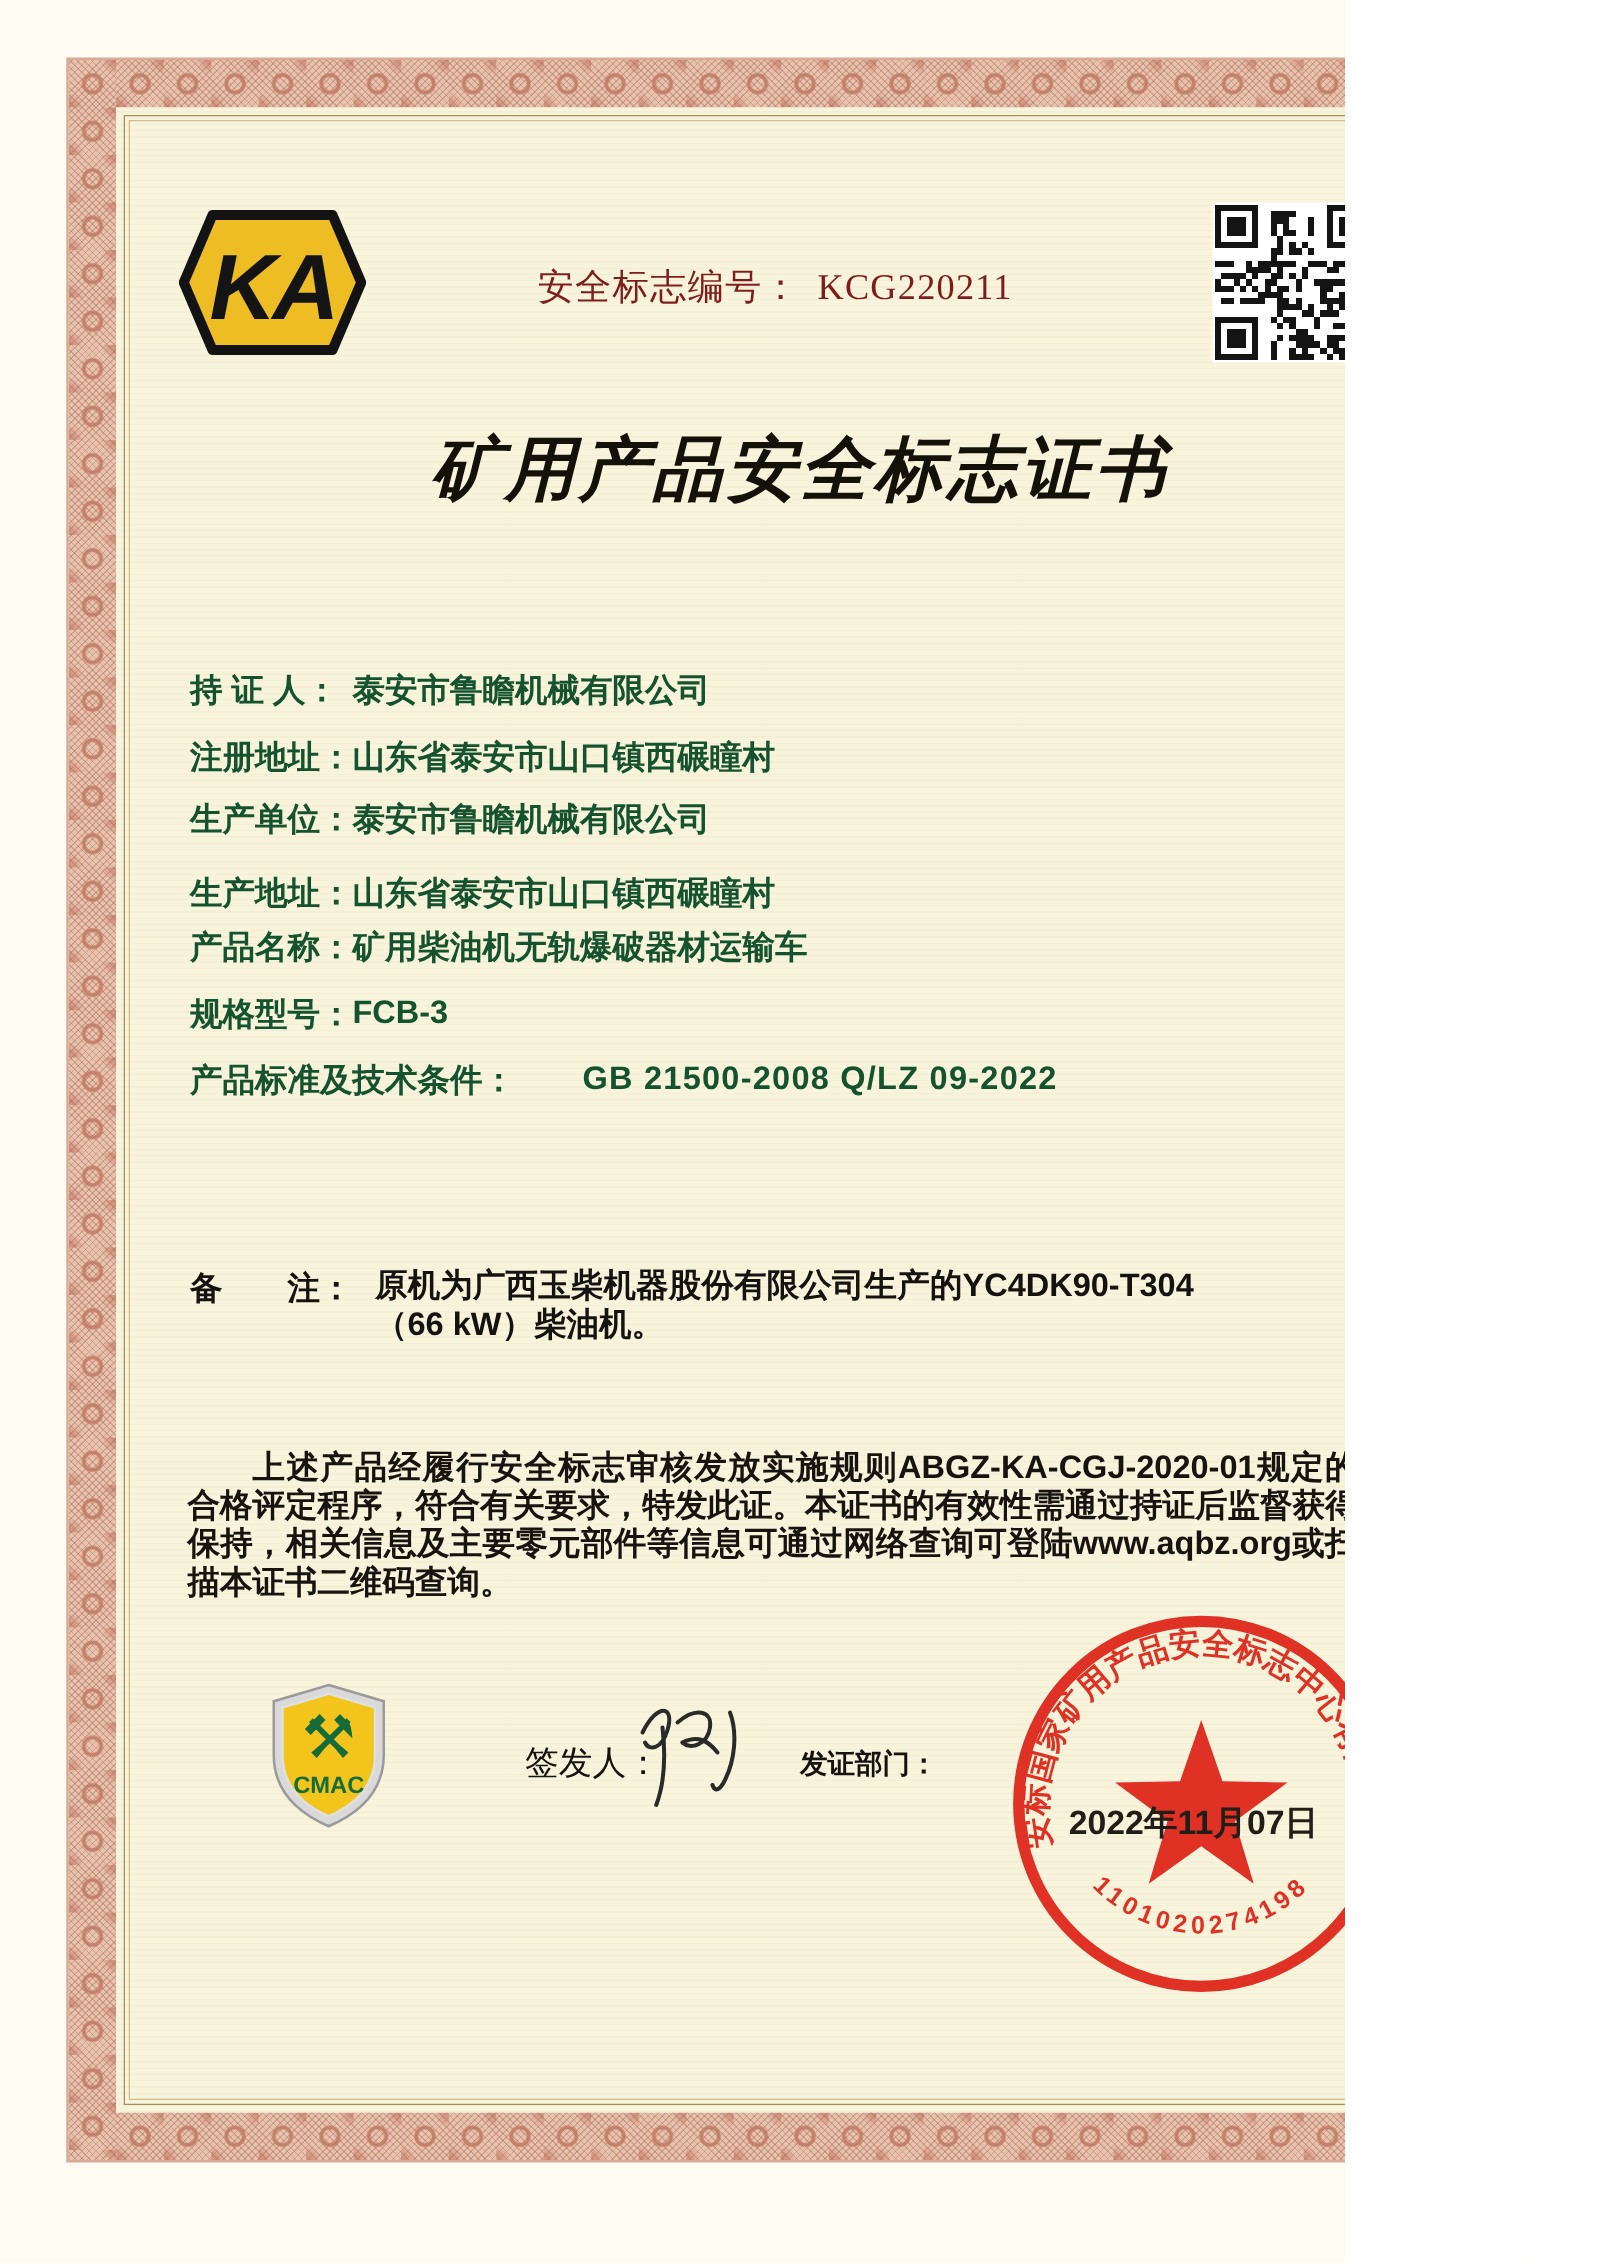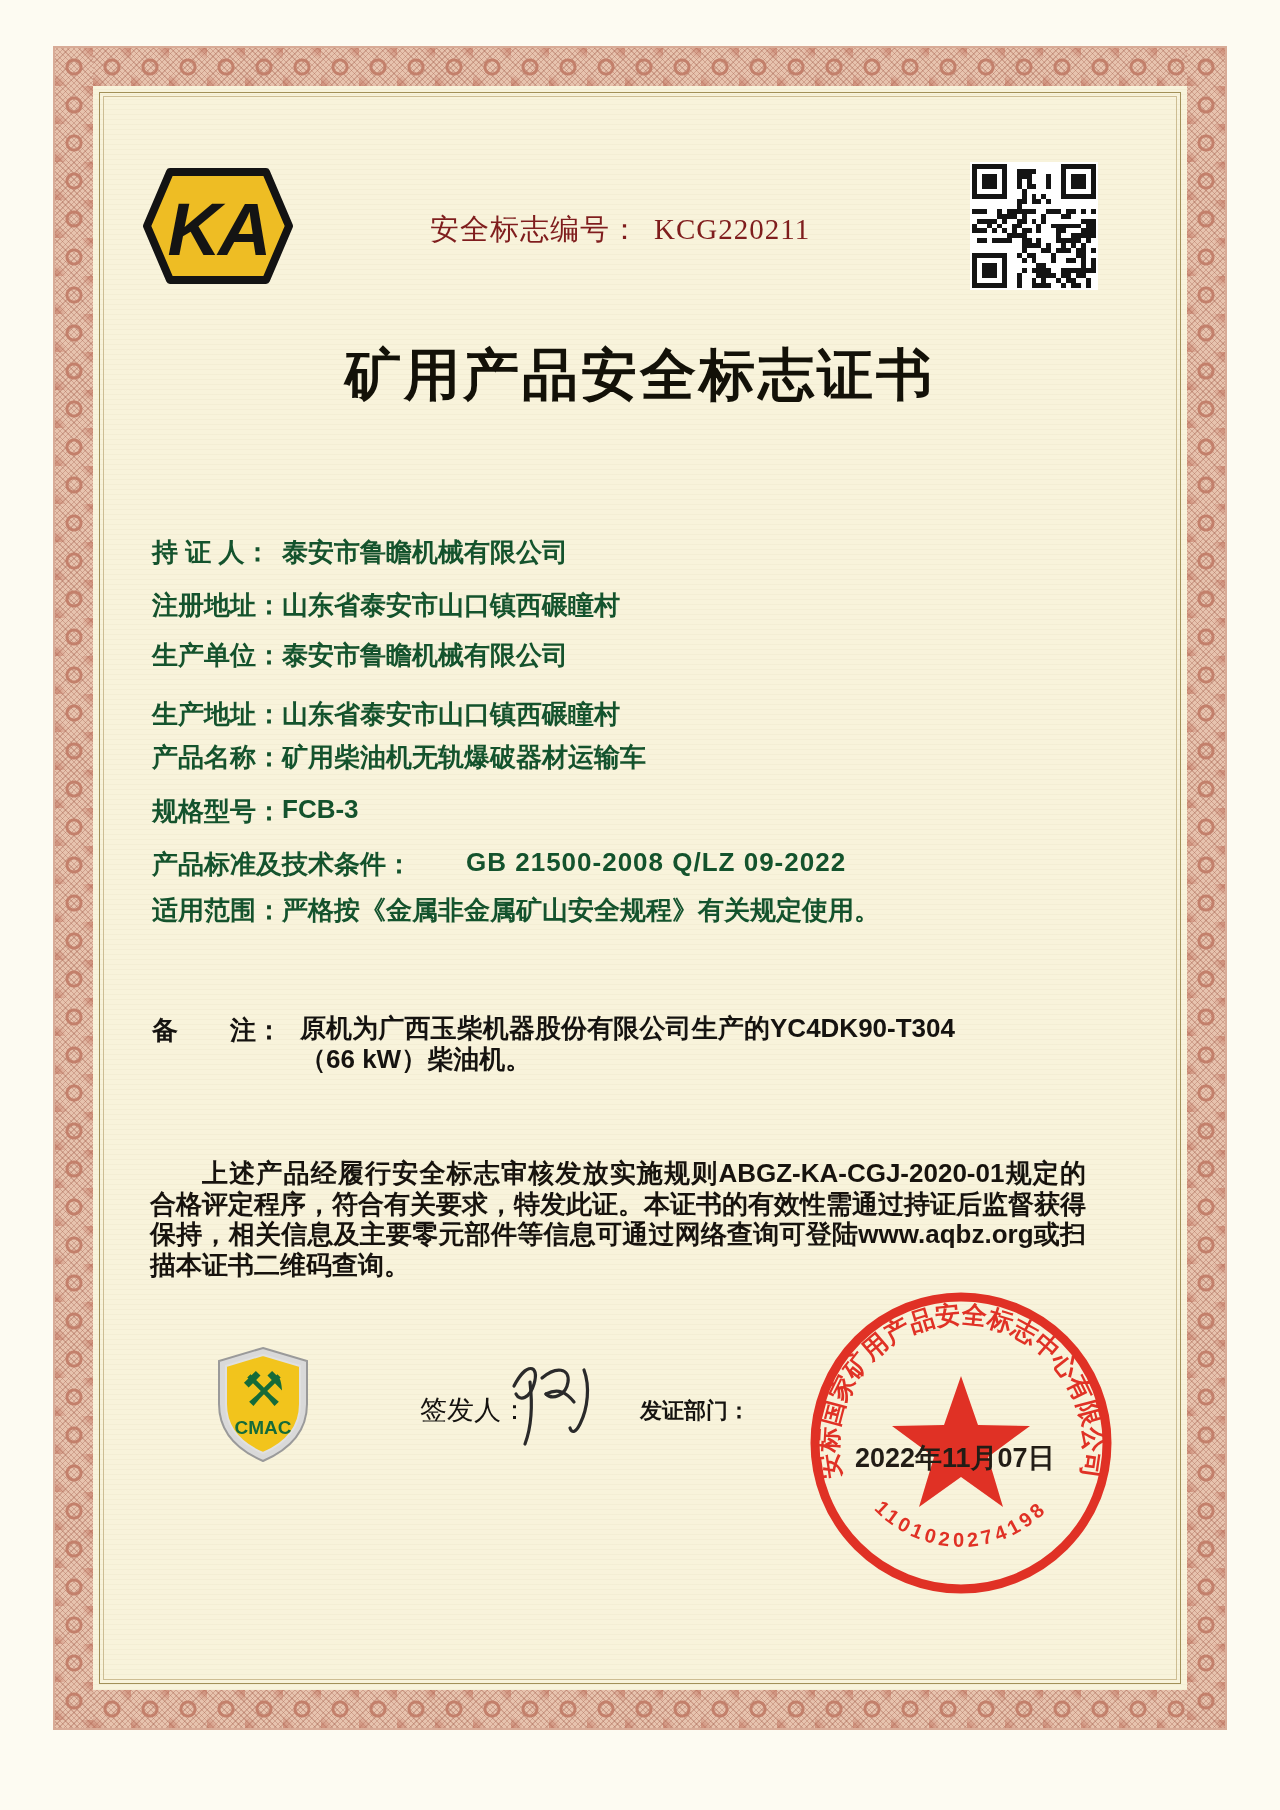--- a/index.html
+++ b/index.html
@@ -1,17 +1,17 @@
 <!DOCTYPE html>
 <html><head>
 <meta charset="utf-8">
 <style>
   html,body{margin:0;padding:0;background:#ffffff;}
   .page{
-    position:relative;width:1280px;height:1810px;overflow:hidden;
+    position:relative;width:1076px;height:1810px;overflow:hidden;
     background:#fdfbf2;
     font-family:"Liberation Sans","DejaVu Sans",sans-serif;
     color:#151310;
   }
   
   .strip{
     position:absolute;
     background-color:#e7c3ae;
     background-image:
       radial-gradient(circle at 50% 50%, rgba(255,255,255,0) 5px, #c3806b 6px, #c3806b 8px, rgba(255,255,255,0) 9px),
@@ -36,21 +36,21 @@
 
   
   .ka-logo{position:absolute;left:143px;top:162px;width:150px;height:128px;}
   .certno{position:absolute;left:430px;top:210px;font-family:"Liberation Serif","DejaVu Serif",serif;font-size:29px;letter-spacing:1px;color:#7f1d1d;}
   .certno .num{margin-left:14px;font-family:"Liberation Serif","DejaVu Serif",serif;}
   .qr{position:absolute;left:970px;top:162px;width:128px;height:128px;background:#ffffff;padding:2px;box-sizing:border-box;}
   .qr svg{width:100%;height:100%;display:block;}
 
   .title{
     position:absolute;left:0;top:338px;width:1280px;text-align:center;
-    font-size:56px;font-weight:900;letter-spacing:3px;color:#131108;
+    font-size:56px;font-weight:900;letter-spacing:3px;color:#131108;font-style:italic;
   }
 
   
   .row{position:absolute;left:152px;width:980px;height:34px;font-size:26px;font-weight:700;color:#14532d;}
   .row .lab{position:absolute;left:0;top:0;white-space:pre;}
   .row .val{position:absolute;left:130px;top:0;white-space:pre;}
   .row.widelab .val{left:314px;letter-spacing:1px;}
   .dates .lab2{position:absolute;left:315px;top:0;}
   .dates .val2{position:absolute;left:432px;top:0;}
   .remark-row{position:absolute;left:152px;top:1013px;width:980px;font-size:26px;font-weight:700;}
@@ -409,24 +409,20 @@
     <span class="val">矿用柴油机无轨爆破器材运输车</span>
   </div>
   <div class="row" style="top:794px">
     <span class="lab">规格型号：</span>
     <span class="val">FCB-3</span>
   </div>
   <div class="row widelab" style="top:847px">
     <span class="lab">产品标准及技术条件：</span>
     <span class="val">GB 21500-2008 Q/LZ 09-2022</span>
   </div>
-  <div class="row" style="top:893px">
-    <span class="lab">适用范围：</span>
-    <span class="val">严格按《金属非金属矿山安全规程》有关规定使用。</span>
-  </div>
 
 
   <div class="remark-row">
     <span class="lab">备　　注：</span>
     <span class="val">原机为广西玉柴机器股份有限公司生产的YC4DK90-T304（66 kW）柴油机。</span>
   </div>
 
   <div class="statement">上述产品经履行安全标志审核发放实施规则ABGZ-KA-CGJ-2020-01规定的合格评定程序，符合有关要求，特发此证。本证书的有效性需通过持证后监督获得保持，相关信息及主要零元部件等信息可通过网络查询可登陆www.aqbz.org或扫描本证书二维码查询。</div>
 
   <div class="cmac">

